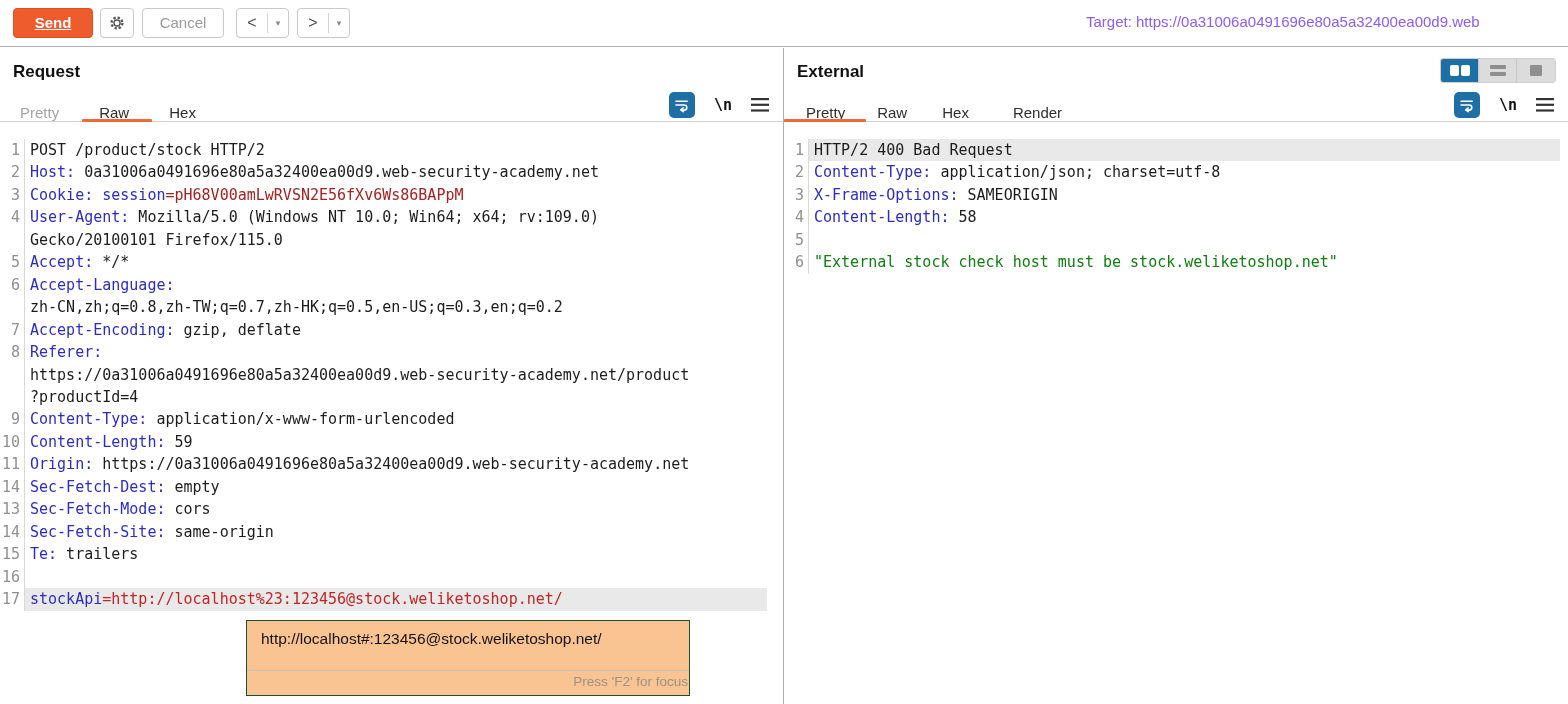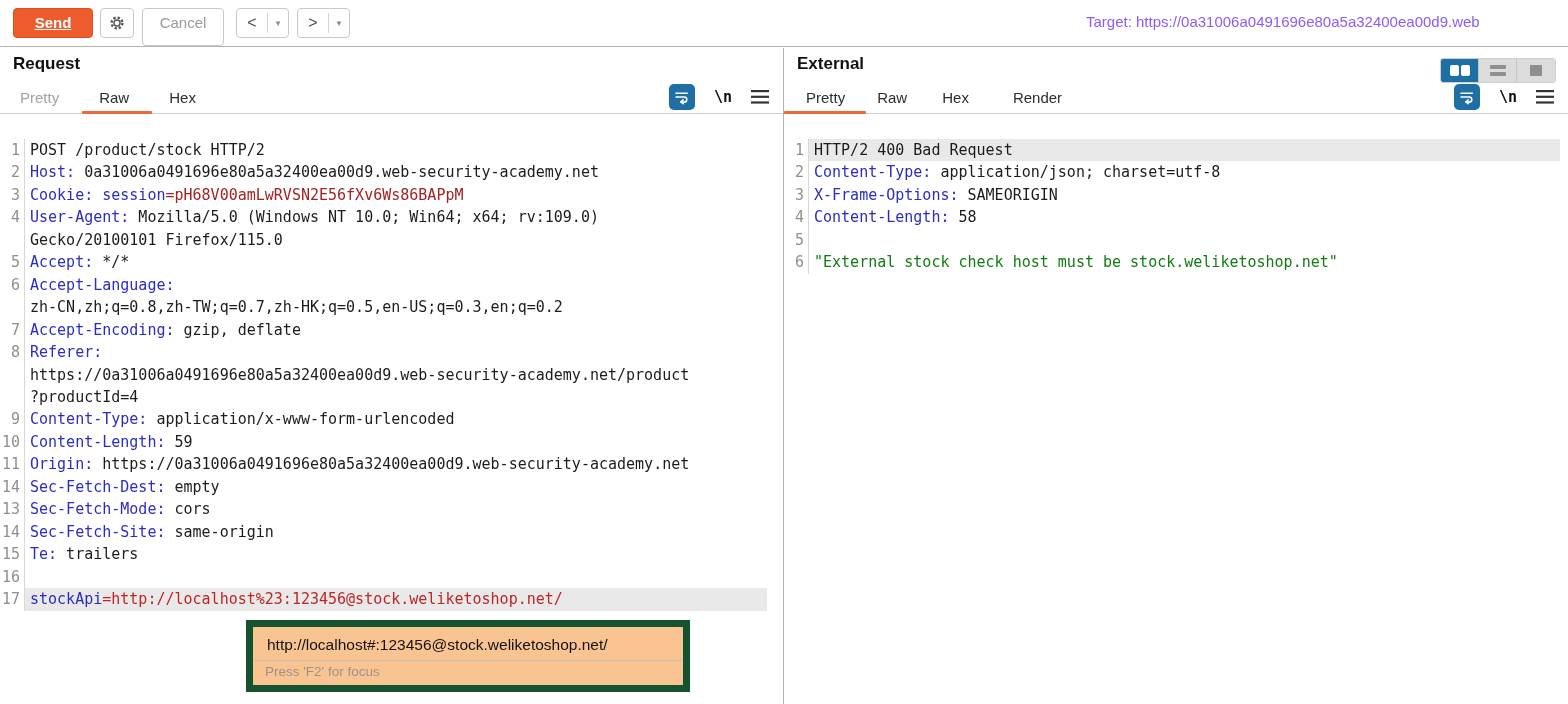--- a/index.html
+++ b/index.html
@@ -8,43 +8,43 @@
 
   
   .toolbar { position:absolute; top:0; left:0; right:0; height:47px; background:#fff;
              border-bottom:1px solid #b3b3b3; }
   .btn-send { position:absolute; left:13px; top:8px; width:80px; height:30px;
               background:var(--accent,#ee5b2c); border:1px solid #d9531f; border-radius:4px;
               color:#fff; font-weight:bold; font-size:15px; text-align:center; line-height:28px; cursor:pointer;text-decoration:underline; }
   .btn-ico  { position:absolute; top:8px; height:30px; background:#fff; border:1px solid #c8c8c8;
               border-radius:4px; display:flex; align-items:center; justify-content:center; cursor:pointer; }
   .btn-gear { left:100px; width:34px; }
-  .btn-cancel { position:absolute; left:142px; top:8px; width:82px; height:38px; background:#fff;
+  .btn-cancel { position:absolute; left:142px; top:8px; width:82px; height:30px; background:#fff;
               border:1px solid #c8c8c8; border-radius:4px; color:#9a9a9a; font-size:15px;
               text-align:center; line-height:28px; cursor:pointer; }
   .btn-split { display:flex; align-items:stretch; }
   .split-main { width:30px; display:flex; align-items:center; justify-content:center;
                 color:#4a4a4a; font-size:16px; }
   .split-sep  { width:1px; background:#d4d4d4; margin:4px 0; }
   .split-arrow{ width:20px; display:flex; align-items:center; justify-content:center;
                 color:#8a8a8a; font-size:9px; }
   .target { position:absolute; left:1086px; top:13px; font-size:15px; font-weight:normal;
             color:#8b5cf6; white-space:nowrap; }
 
   
   .main { position:absolute; top:48px; left:0; right:0; bottom:0; }
   .panel { position:absolute; top:0; height:100%; background:#fff; }
   .panel-request  { left:0;  width:783px; }
   .panel-divider  { position:absolute; left:783px; top:0; width:1px; height:100%; background:#b0b0b0; }
   .panel-response { left:784px; right:0; }
 
-  .panel-title { margin:6px 0 0 13px; font-size:17px; font-weight:bold; color:#111; }
+  .panel-title { margin:14px 0 0 13px; font-size:17px; font-weight:bold; color:#111; }
 
   .tabrow { position:relative; height:33px; margin-top:7px; border-bottom:1px solid #cfcfcf;
-            display:flex; align-items:center; padding-left:20px; }
+            display:flex; align-items:flex-end; padding-left:20px; }
   .tab { font-size:15px; color:#2e2e2e; margin-right:40px; cursor:pointer; }
   .tab.dim { color:#a3a3a3; }
   .tab-underline { position:absolute; bottom:-1px; height:3px; background:var(--accent2,#f0683a); border-radius:1px; }
   .ul-request  { left:82px; width:70px; }
   .ul-response { left:0; width:82px; }
 
   .tab-icons { position:absolute; right:14px; top:3px; display:flex; align-items:center; gap:19px; }
   .wrap-ico { width:26px; height:26px; background:var(--blue,#1d6fa5); border-radius:5px;
               display:flex; align-items:center; justify-content:center; cursor:pointer; }
   .nl-ico { font-size:15px; font-weight:bold; color:#111; cursor:pointer; font-family:"DejaVu Sans Mono",monospace; }
@@ -74,24 +74,24 @@
   .ed-code.hl { background:#e9e9e9; }
   .c-t { color:#1c1c1c; }
   .c-h { color:var(--hdr,#2c2cc4); }
   .c-b { color:var(--hdr,#2c2cc4); }
   .c-v { color:var(--val,#a52222); }
   .c-r { color:#c02525; }
   .c-g { color:var(--grn,#0f7d10); }
 
   
   .tooltip { position:absolute; left:246px; top:572px; width:444px; background:#f9c392;
-             border:7px solid #14532d; z-index:5; }
+             border:1px solid #14532d; z-index:5; }
   .tooltip-url { padding:9px 14px 6px 14px; font-size:15.5px; color:#141414; white-space:nowrap; }
-  .tooltip-hint { border-top:1px solid #c9c1b4; padding:3px 1px 6px 12px; 
-                  color:#9a938a; font-size:13.5px; }
+  .tooltip-hint { border-top:1px solid #c9c1b4; padding:3px 1px 6px 12px; text-align:right;
+                  color:#9a938a; font-size:13.5px;margin-top:16px; }
 </style>
 </head>
 <body>
 
 <div class="toolbar">
   <div class="btn-send">Send</div>
 
   <div class="btn-ico btn-gear">
     <svg width="18" height="18" viewBox="0 0 20 20">
       <circle cx="10" cy="10" r="6" fill="none" stroke="#555" stroke-width="2.6" stroke-dasharray="2.6 2.1"></circle>

